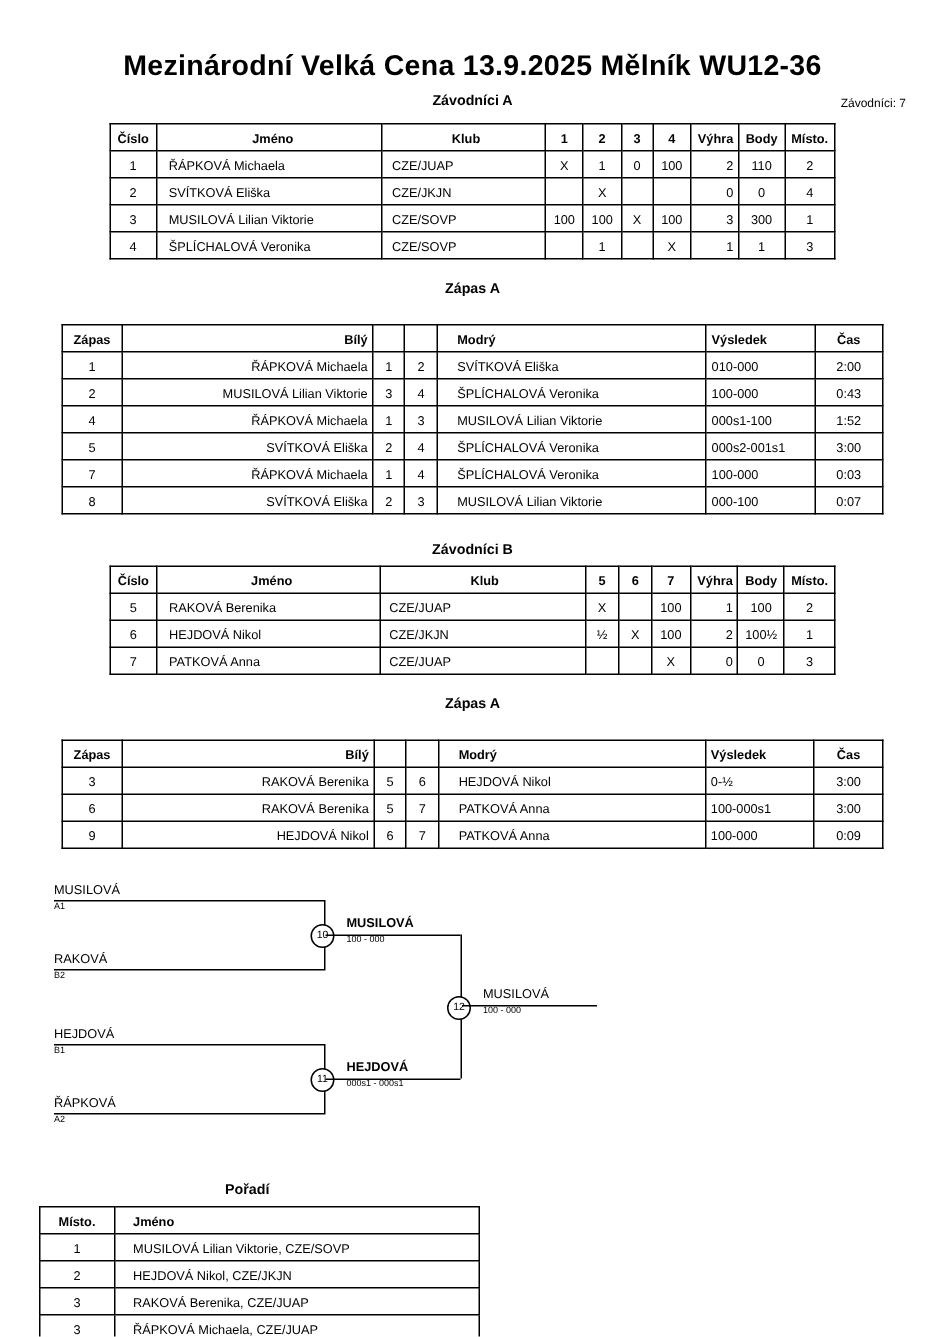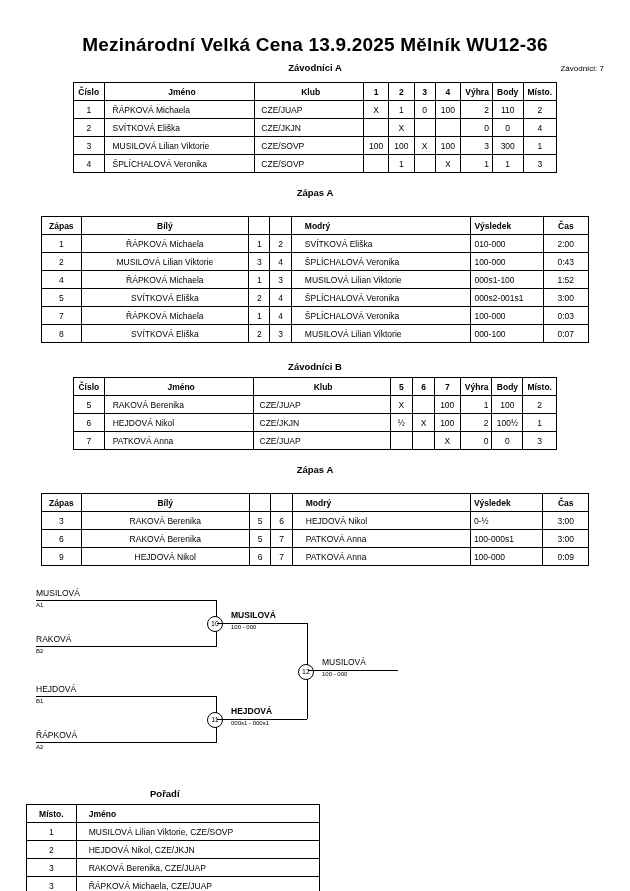--- a/index.html
+++ b/index.html
@@ -83,21 +83,21 @@
   .competitors .c-res { width: 26px; text-align: right; }
   .competitors .c-pts { width: 26px; text-align: center; }
   .competitors .c-place { width: 28px; text-align: center; }
 
   
   .matches {
     width: 548px;
     margin: 18px auto;
   }
   .matches .m-num { width: 34px; text-align: center; }
-  .matches .m-white { width: 180px; text-align: center; }
+  .matches .m-white { width: 180px; text-align: right; }
   .matches .m-n { width: 16px; text-align: center; }
   .matches .m-blue { width: 180px; text-align: left; padding-left: 13px; }
   .matches .m-result { width: 70px; text-align: left; }
   .matches .m-time { width: 42px; text-align: center; }
 
   
   .bracket {
     position: relative;
     height: 190px;
   }

